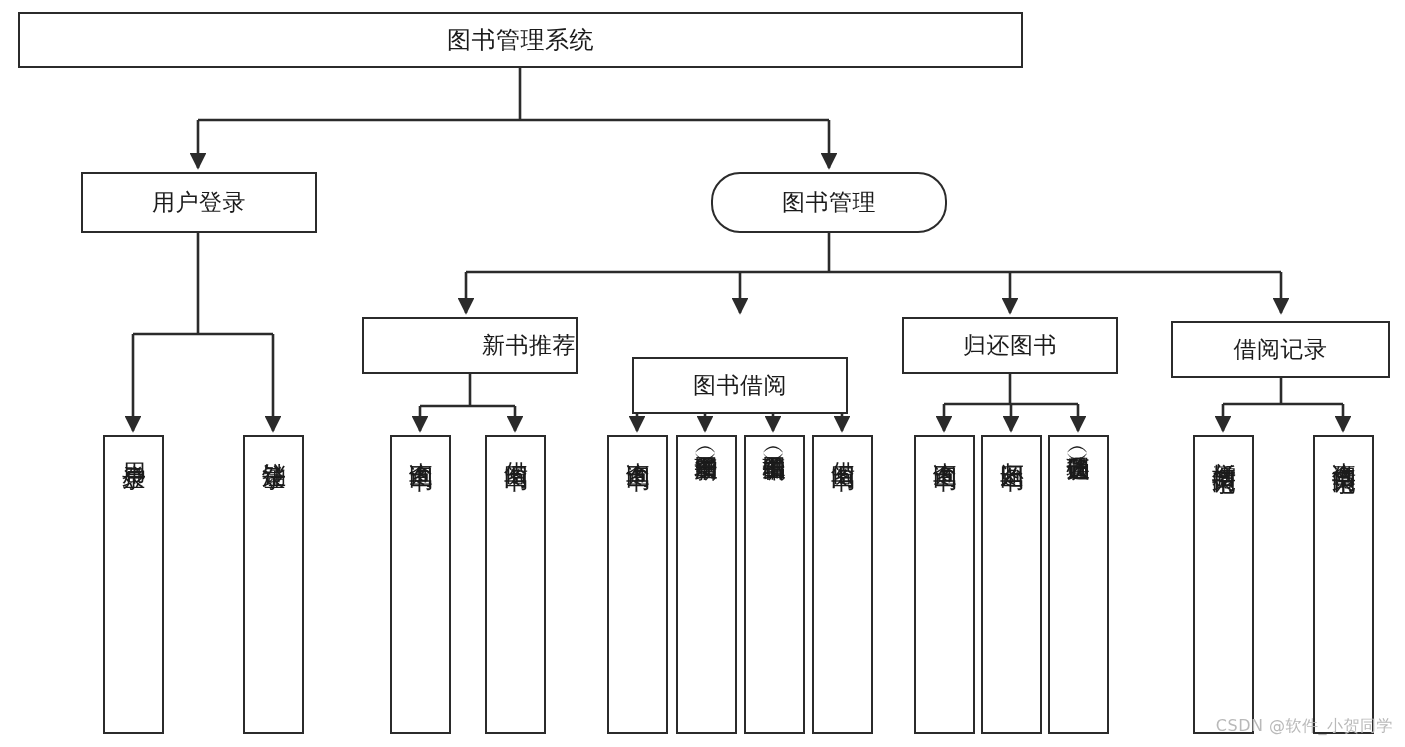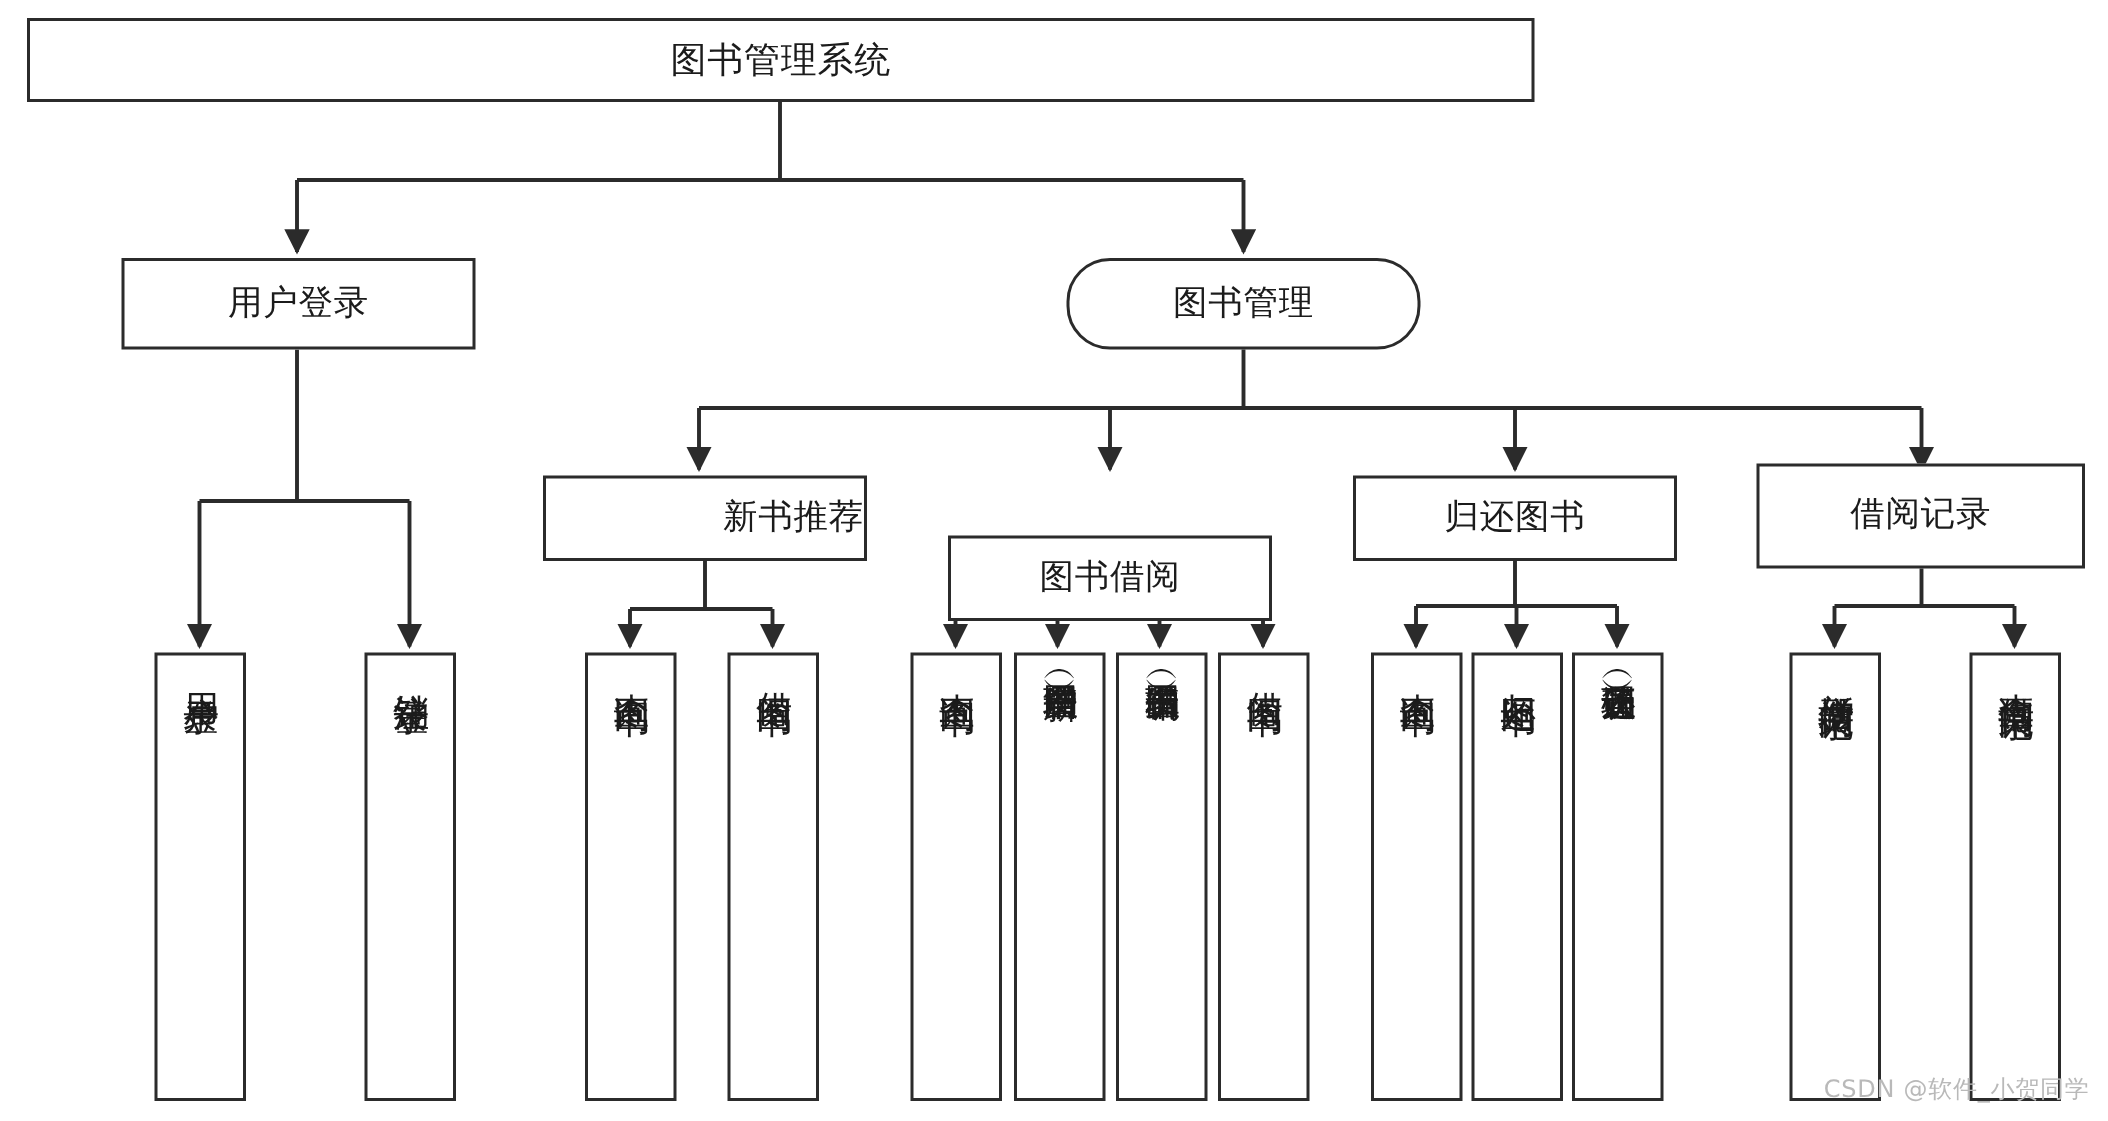--- a/index.html
+++ b/index.html
@@ -161,21 +161,21 @@
   </div>
 
   <div class="node horizontal" style="left:632px; top:317px; width:216px; height:57px;margin-top:40px;">
     <span class="node-label">图书借阅</span>
   </div>
 
   <div class="node horizontal" style="left:902px; top:317px; width:216px; height:57px;">
     <span class="node-label">归还图书</span>
   </div>
 
-  <div class="node horizontal" style="left:1171px; top:309px; width:219px; height:70px;">
+  <div class="node horizontal" style="left:1171px; top:321px; width:219px; height:57px;">
     <span class="node-label">借阅记录</span>
   </div>
 
   <div class="node vertical" style="left:103px; top:435px; width:61px; height:299px;">
     <span class="node-label">用户登录</span>
   </div>
 
   <div class="node vertical" style="left:243px; top:435px; width:61px; height:299px;">
     <span class="node-label">注销登录</span>
   </div>

